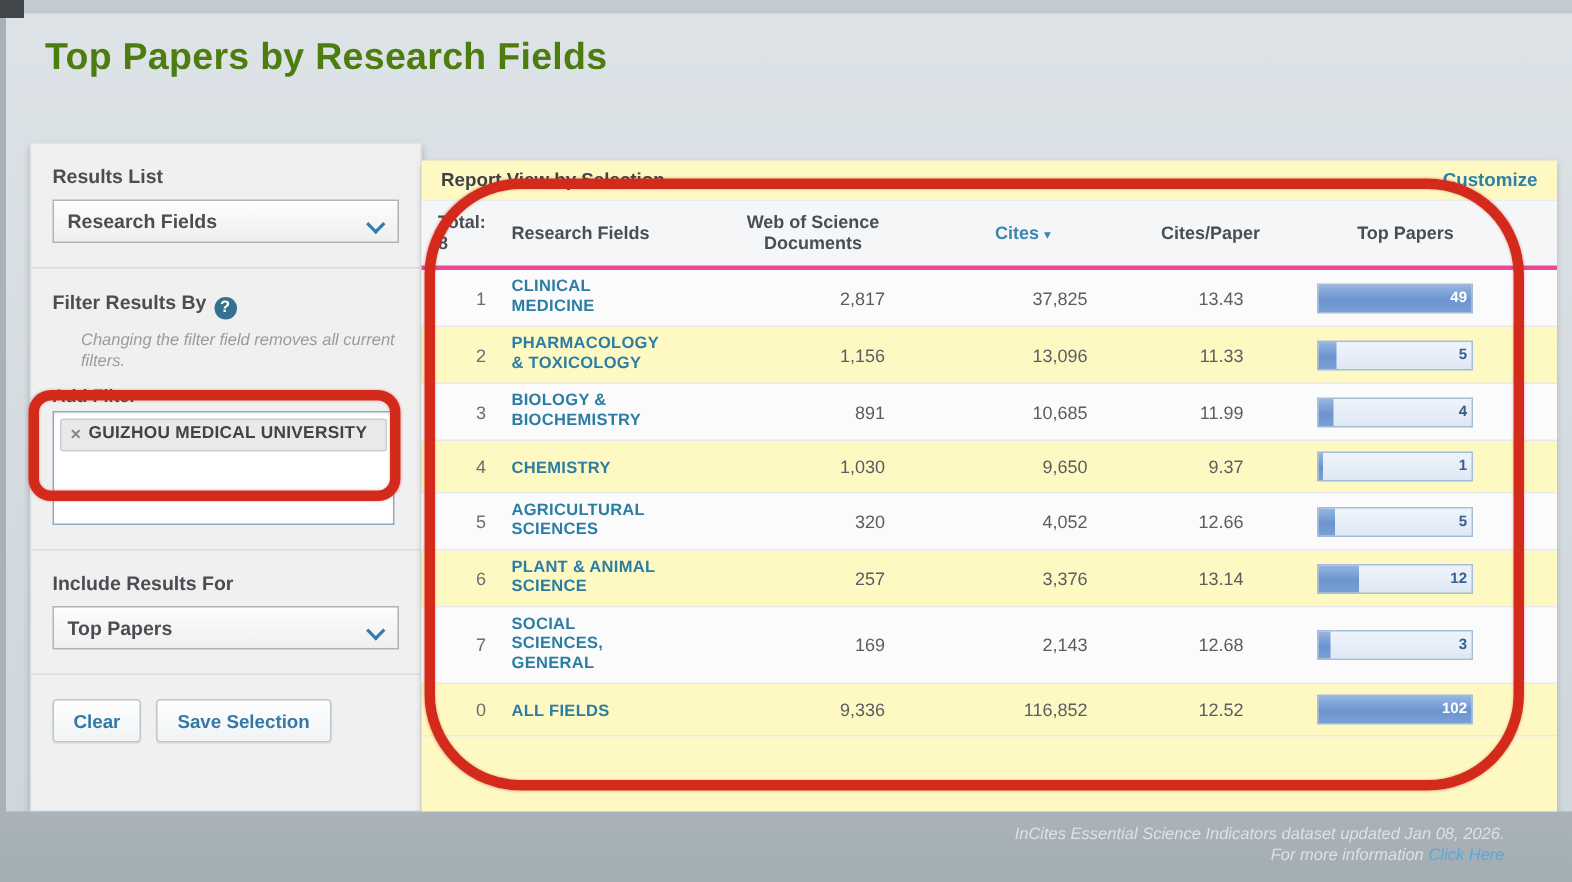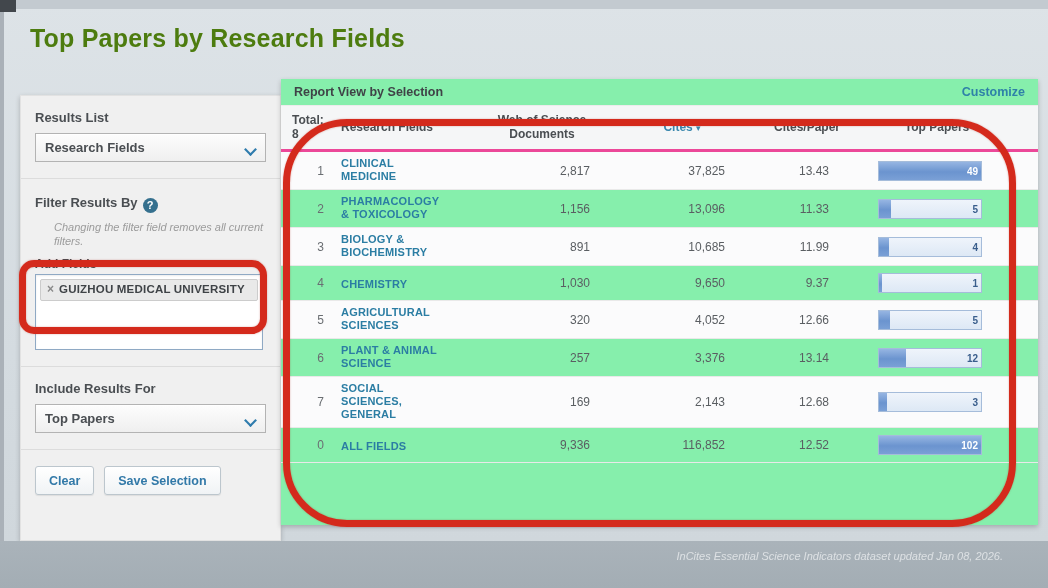--- a/index.html
+++ b/index.html
@@ -40,21 +40,21 @@
     display:flex;gap:5px;align-items:flex-start;cursor:default;}
   .tag-x{color:#8a8a8a;font-weight:bold;font-size:12px;line-height:13px;cursor:pointer;}
   .tag-text{font-size:11.5px;font-weight:bold;color:#3f4347;line-height:13px;letter-spacing:.2px;}
   .filter-input-area{height:22px;cursor:text;}
   .btn-row{display:flex;gap:10px;padding:16px 14px;}
   .btn{height:27px;background:linear-gradient(180deg,#ffffff,#f0f3f5);border:1px solid #bcc6cd;
     border-radius:3px;color:#3279a8;font-size:12.5px;font-weight:bold;display:flex;align-items:center;
     padding:0 13px;cursor:pointer;box-shadow:0 1px 1px rgba(0,0,0,.08);}
 
   
-  .report{position:absolute;left:281px;top:79px;width:757px;height:446px;background:#86efac;
+  .report{position:absolute;left:281px;top:107px;width:757px;height:446px;background:#fef9c3;
     box-shadow:0 2px 5px rgba(0,0,0,.22);box-sizing:border-box;}
   .report-top{height:26px;display:flex;align-items:center;justify-content:space-between;
     padding:0 13px;border-bottom:1px solid #ececec;}
   .report-title{font-size:12.5px;font-weight:bold;color:#3f4347;}
   .customize{font-size:12.5px;font-weight:bold;color:#2e81a8;cursor:pointer;}
 
   .thead{display:flex;background:#f5f6f7;border-bottom:3px solid #ec4899;padding:7px 14px 8px 0;align-items:center;}
   .col{box-sizing:border-box;}
   .c-rank{width:56px;padding-left:11px;}
   .c-field{width:130px;padding-left:4px;}
@@ -110,21 +110,21 @@
       <span class="sel-text">Research Fields</span>
       <span class="chev"></span>
     </div>
   </div>
 
   <div class="side-sec">
     <div>
       <span class="side-label">Filter Results By</span><span class="help">?</span>
     </div>
     <div class="note">Changing the filter field removes all current filters.</div>
-    <div class="add-filter">Add Fields</div>
+    <div class="add-filter">Add Filter</div>
     <div class="filter-box">
       <div class="filter-tag">
         <span class="tag-x">×</span>
         <span class="tag-text">GUIZHOU MEDICAL UNIVERSITY</span>
       </div>
       <div class="filter-input-area"></div>
     </div>
   </div>
 
   <div class="side-sec">
@@ -269,13 +269,16 @@
       </div>
     </div>
 </div>
 
 <div class="annot annot-filter"></div>
 <div class="annot annot-table"></div>
 
 <div class="bottom-strip"></div>
 <div class="footer">
   <div>InCites Essential Science Indicators dataset updated Jan 08, 2026.</div>
+  <div>
+    <span>For more information </span><span class="click-here">Click Here</span>
+  </div>
 </div>
 
 </body></html>

